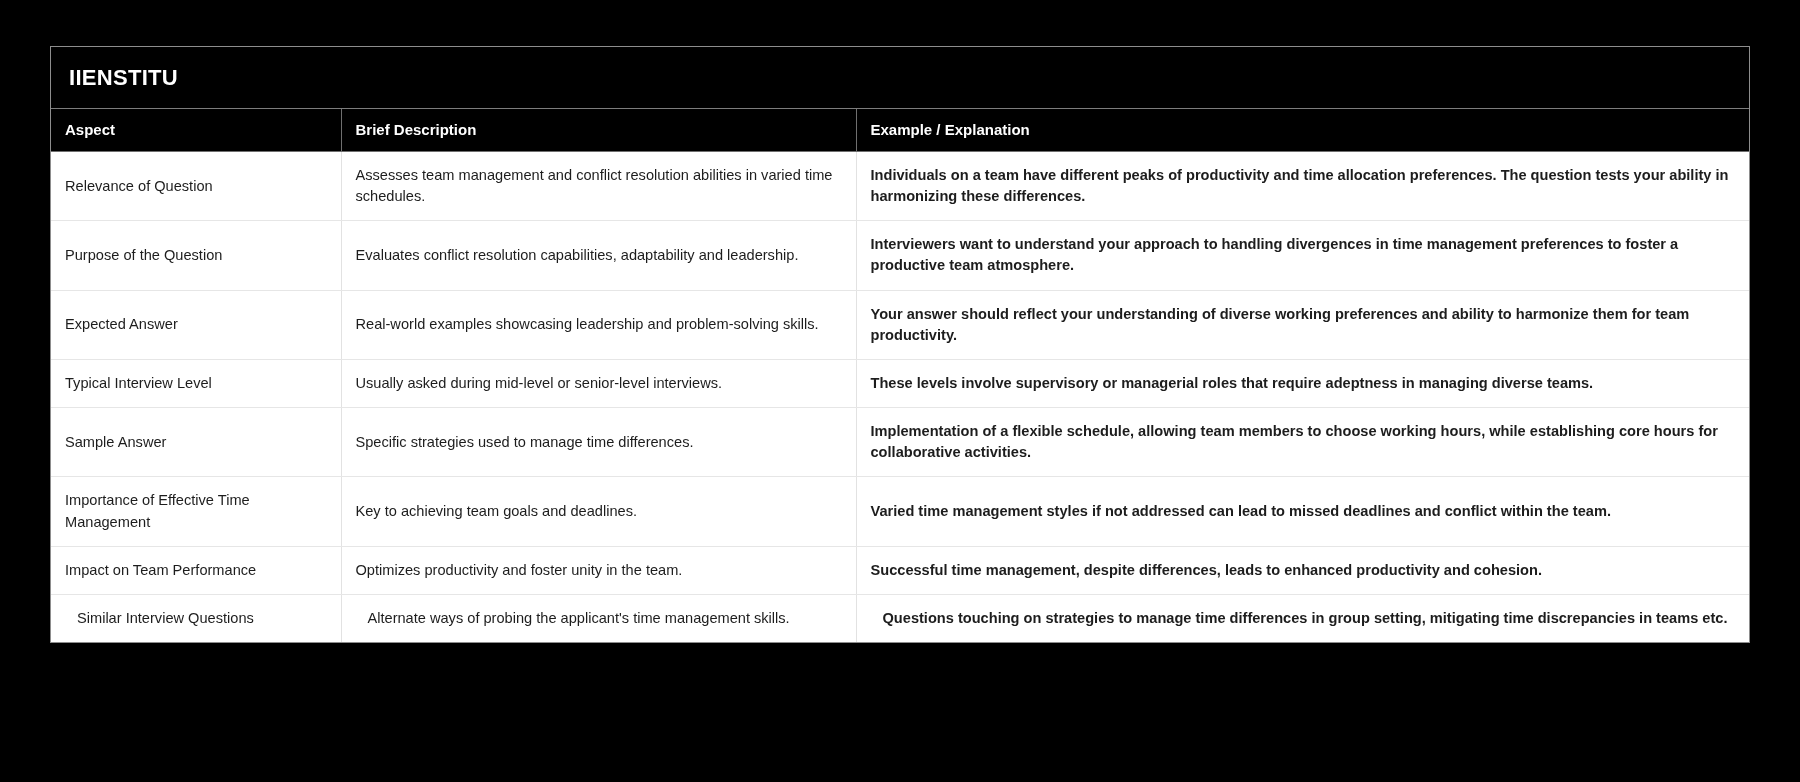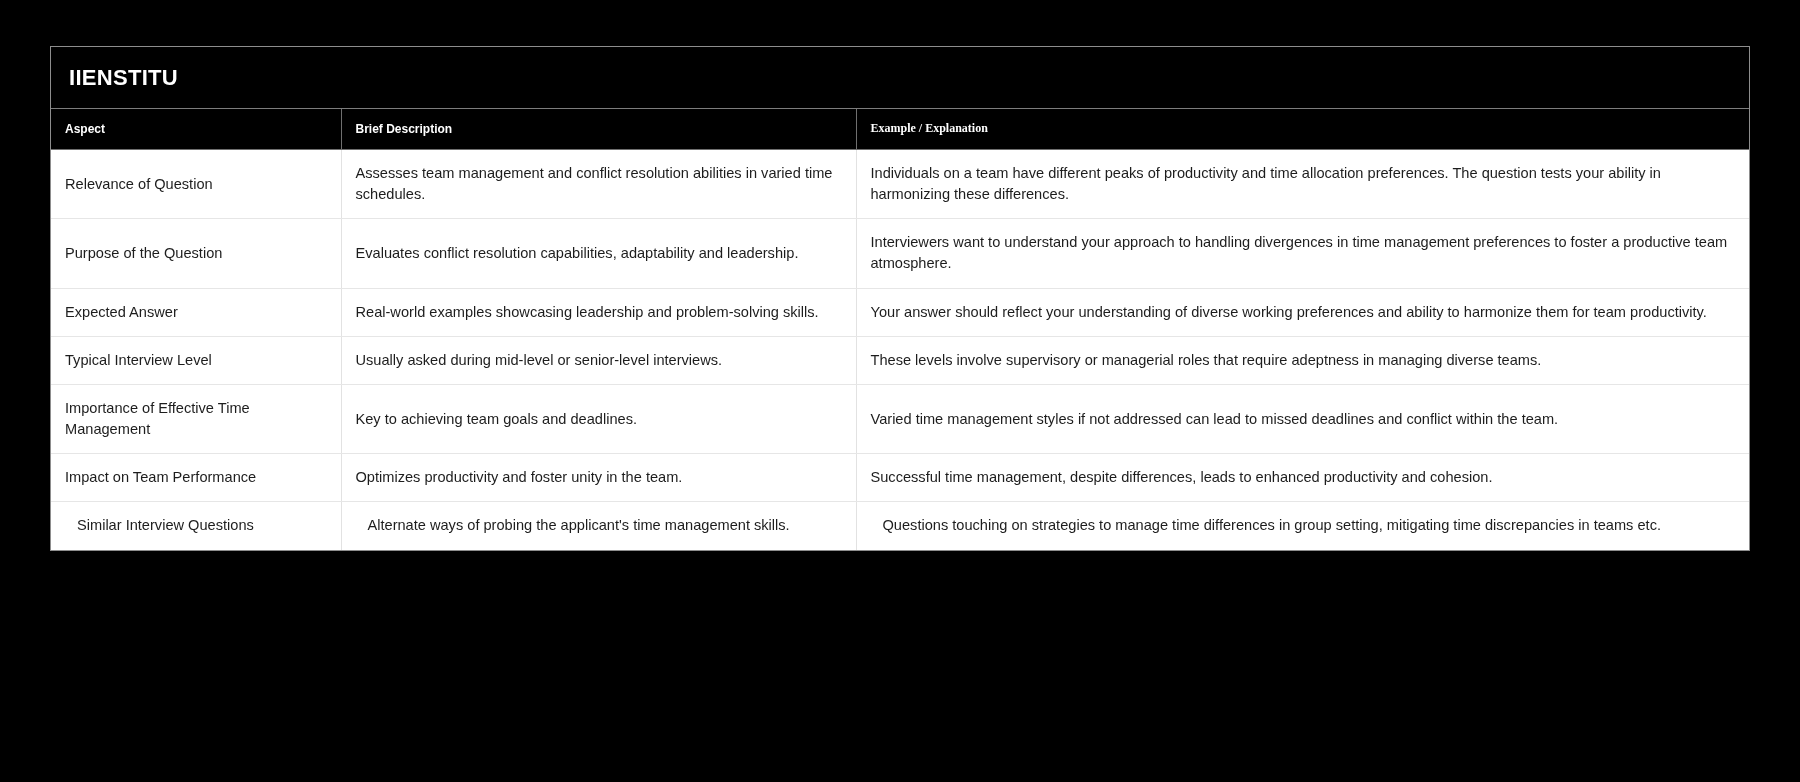--- a/index.html
+++ b/index.html
@@ -59,45 +59,45 @@
     background: #ffffff;
   }
 
   table.data-table col.c1 { width: 290px; }
   table.data-table col.c2 { width: 515px; }
   table.data-table col.c3 { width: 893px; }
 
   thead th {
     background: #000000;
     color: #ffffff;
-    font-size: 12px;
+    font-size: 15px;
     font-weight: bold;
     text-align: left;
     padding: 12px 14px 13px 14px;
     border-right: 1px solid #6f6f6f;
     border-bottom: 1px solid #6f6f6f;
     vertical-align: middle;
     box-sizing: border-box;
   }
-  thead th:last-child { border-right: none; font-family: Liberation Serif, serif; }
+  thead th:last-child { border-right: none; }
 
   tbody td {
     background: #ffffff;
     color: #1d1d1d;
     font-size: 14.6px;
     line-height: 1.45;
     text-align: left;
     vertical-align: middle;
     padding: 13px 14px 13px 14px;
     border-right: 1px solid #e2e2e2;
     border-bottom: 1px solid #e6e6e6;
     box-sizing: border-box;
     word-wrap: break-word;
   }
-  tbody td:last-child { border-right: none; }
+  tbody td:last-child { border-right: none; font-weight: bold; }
   tbody tr:last-child td { border-bottom: none; padding-left: 26px; }
 
   tbody td.aspect-cell { }
 </style>
 </head>
 <body>
 
 <div class="page">
   <div class="card">
 
@@ -133,20 +133,25 @@
           <td class="aspect-cell">Expected Answer</td>
           <td>Real-world examples showcasing leadership and problem-solving skills.</td>
           <td>Your answer should reflect your understanding of diverse working preferences and ability to harmonize them for team productivity.</td>
         </tr>
         <tr>
           <td class="aspect-cell">Typical Interview Level</td>
           <td>Usually asked during mid-level or senior-level interviews.</td>
           <td>These levels involve supervisory or managerial roles that require adeptness in managing diverse teams.</td>
         </tr>
         <tr>
+          <td class="aspect-cell">Sample Answer</td>
+          <td>Specific strategies used to manage time differences.</td>
+          <td>Implementation of a flexible schedule, allowing team members to choose working hours, while establishing core hours for collaborative activities.</td>
+        </tr>
+        <tr>
           <td class="aspect-cell">Importance of Effective Time Management</td>
           <td>Key to achieving team goals and deadlines.</td>
           <td>Varied time management styles if not addressed can lead to missed deadlines and conflict within the team.</td>
         </tr>
         <tr>
           <td class="aspect-cell">Impact on Team Performance</td>
           <td>Optimizes productivity and foster unity in the team.</td>
           <td>Successful time management, despite differences, leads to enhanced productivity and cohesion.</td>
         </tr>
         <tr>

